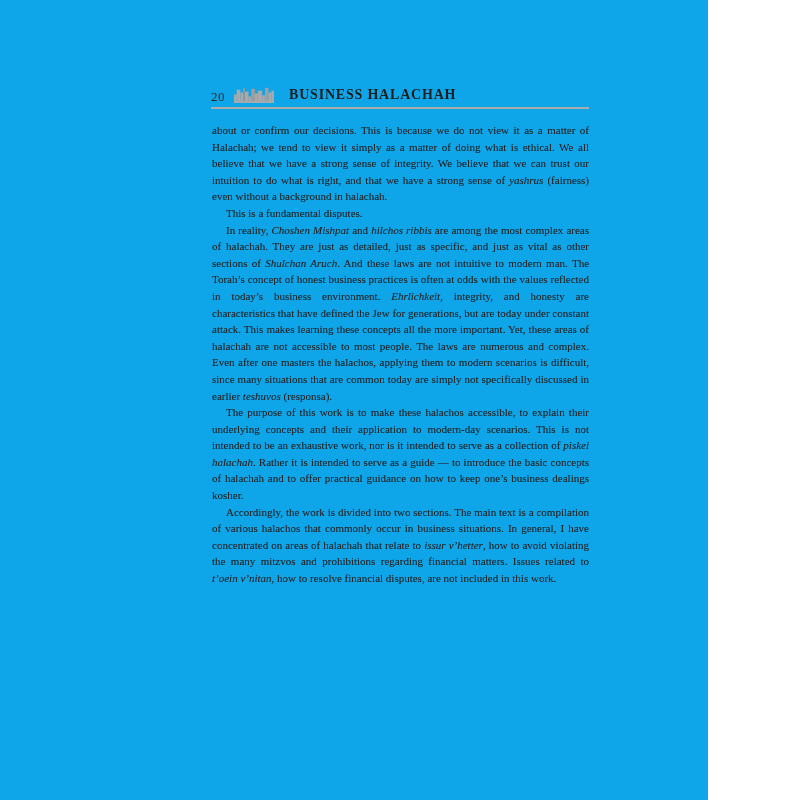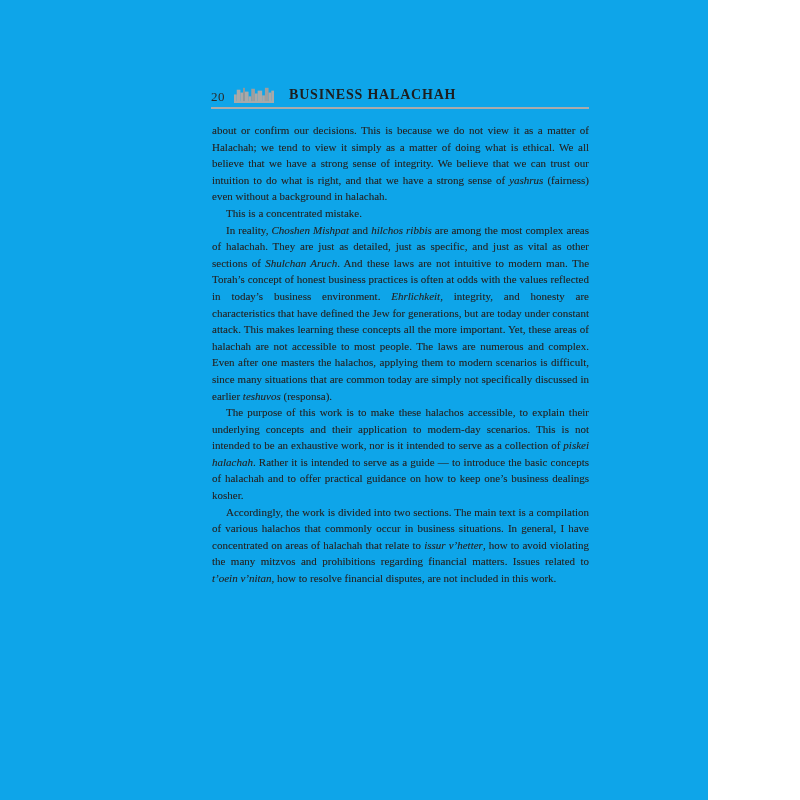--- a/index.html
+++ b/index.html
@@ -97,19 +97,19 @@
           <rect x="41" y="7" width="3" height="13"></rect>
           <rect x="0" y="18" width="44" height="2"></rect>
         </g>
       </svg>
     </span>
     <span class="header-title">BUSINESS HALACHAH</span>
   </div>
 
   <div class="body-text">
       <p><span>about or confirm our decisions. This is because we do not view it as a matter of Halachah; we tend to view it simply as a matter of doing what is ethical. We all believe that we have a strong sense of integrity. We believe that we can trust our intuition to do what is right, and that we have a strong sense of </span><i>yashrus</i><span> (fairness) even without a background in halachah.</span></p>
-      <p class="indent"><span>This is a concentrated mistake.</span></p>
+      <p class="indent"><span>This is a fundamental disputes.</span></p>
       <p class="indent"><span>In reality, </span><i>Choshen Mishpat</i><span> and </span><i>hilchos ribbis</i><span> are among the most complex areas of halachah. They are just as detailed, just as specific, and just as vital as other sections of </span><i>Shulchan Aruch</i><span>. And these laws are not intuitive to modern man. The Torah’s concept of honest business practices is often at odds with the values reflected in today’s business environment. </span><i>Ehrlichkeit</i><span>, integrity, and honesty are characteristics that have defined the Jew for generations, but are today under constant attack. This makes learning these concepts all the more important. Yet, these areas of halachah are not accessible to most people. The laws are numerous and complex. Even after one masters the halachos, applying them to modern scenarios is difficult, since many situations that are common today are simply not specifically discussed in earlier </span><i>teshuvos</i><span> (responsa).</span></p>
       <p class="indent"><span>The purpose of this work is to make these halachos accessible, to explain their underlying concepts and their application to modern-day scenarios. This is not intended to be an exhaustive work, nor is it intended to serve as a collection of </span><i>piskei halachah</i><span>. Rather it is intended to serve as a guide — to introduce the basic concepts of halachah and to offer practical guidance on how to keep one’s business dealings kosher.</span></p>
       <p class="indent"><span>Accordingly, the work is divided into two sections. The main text is a compilation of various halachos that commonly occur in business situations. In general, I have concentrated on areas of halachah that relate to </span><i>issur v’hetter</i><span>, how to avoid violating the many mitzvos and prohibitions regarding financial matters. Issues related to </span><i>t’oein v’nitan,</i><span> how to resolve financial disputes, are not included in this work.</span></p>
     </div>
 
 </div>
 
 </body></html>

